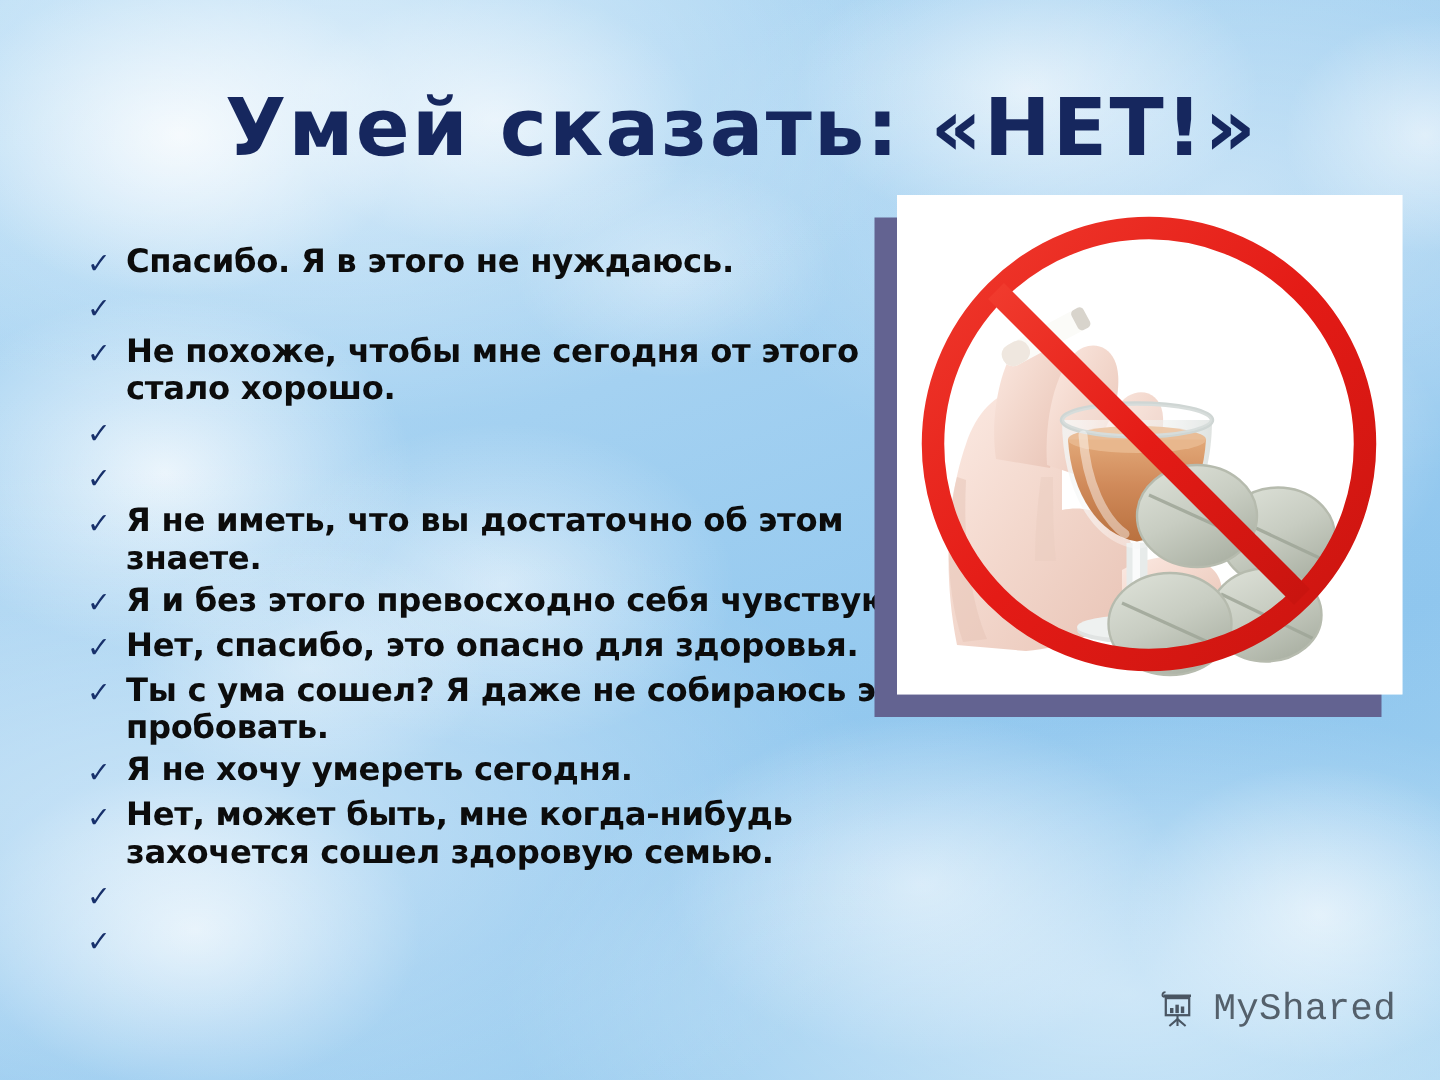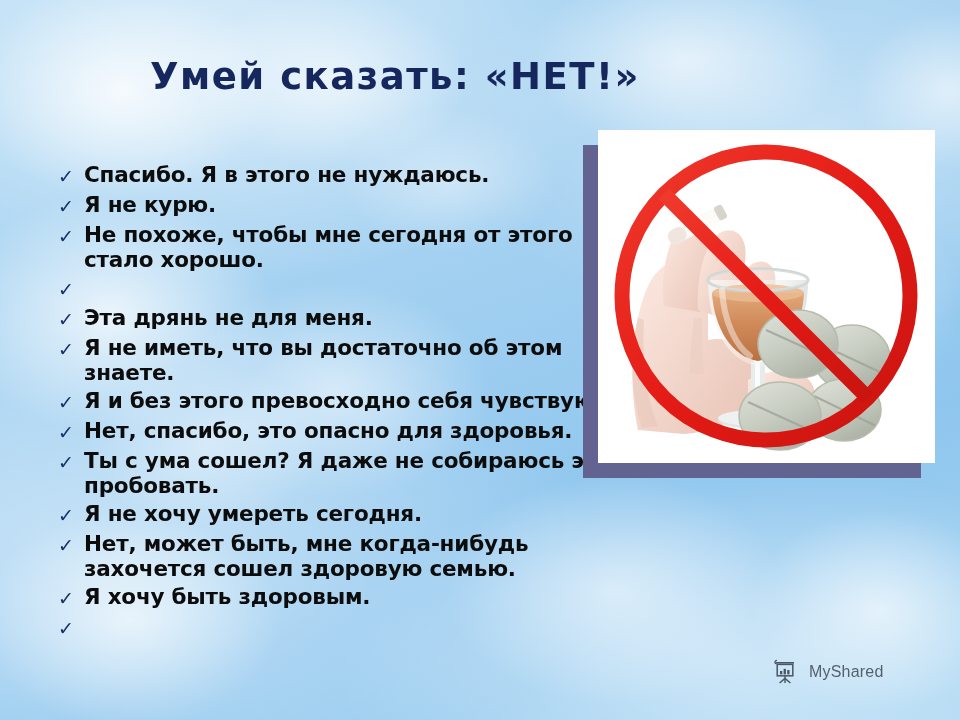--- a/index.html
+++ b/index.html
@@ -54,21 +54,21 @@
       linear-gradient(180deg, rgba(120,185,232,0.12) 0%, rgba(255,255,255,0) 35%, rgba(150,205,240,0.10) 100%);
     pointer-events: none;
   }
 
   
   .title {
     position: absolute;
     left: 150px;
     top: 57px;
     width: 700px;
-    font-size: 37px;
+    font-size: 53px;
     font-weight: 700;
     letter-spacing: 1.5px;
     color: #16275e;
     white-space: nowrap;
     line-height: 1.1;
     font-family: "DejaVu Sans", sans-serif;
   }
 
   
   .bullet-list {
@@ -133,24 +133,24 @@
     position: absolute;
     left: 772px;
     top: 658px;
     display: flex;
     align-items: center;
     gap: 9px;
     opacity: 0.92;
   }
   .wm-icon { width: 28px; height: 28px; display: block; }
   .wm-text {
-    font-size: 16px;
+    font-size: 25px;
     color: #4a5560;
     letter-spacing: 0.2px;
-    font-family: Liberation Sans, sans-serif;
+    font-family: Liberation Mono, monospace;
   }
 </style>
 </head>
 <body>
 
 <div id="slide">
 
   <div class="sky-base"></div>
   <div class="cloud c1"></div>
   <div class="cloud c2"></div>
@@ -170,35 +170,33 @@
 
   <div class="bullet-list">
 
     <div class="bullet-row">
       <span class="check-mark">✓</span>
       <span class="bullet-text">Спасибо. Я в этого  не нуждаюсь.</span>
     </div>
 
     <div class="bullet-row">
       <span class="check-mark">✓</span>
-      <span class="bullet-text">Я не курю.</span>
     </div>
 
     <div class="bullet-row">
       <span class="check-mark">✓</span>
       <span class="bullet-text">Не похоже, чтобы мне сегодня от этого стало хорошо.</span>
     </div>
 
     <div class="bullet-row">
       <span class="check-mark">✓</span>
     </div>
 
     <div class="bullet-row">
       <span class="check-mark">✓</span>
-      <span class="bullet-text">Эта дрянь не для меня.</span>
     </div>
 
     <div class="bullet-row">
       <span class="check-mark">✓</span>
       <span class="bullet-text">Я не иметь, что вы достаточно об этом знаете.</span>
     </div>
 
     <div class="bullet-row">
       <span class="check-mark">✓</span>
       <span class="bullet-text">Я и без этого превосходно себя чувствую.</span>
@@ -219,21 +217,20 @@
       <span class="bullet-text">Я не хочу умереть сегодня.</span>
     </div>
 
     <div class="bullet-row">
       <span class="check-mark">✓</span>
       <span class="bullet-text">Нет, может быть, мне когда-нибудь захочется сошел здоровую семью.</span>
     </div>
 
     <div class="bullet-row">
       <span class="check-mark">✓</span>
-      <span class="bullet-text">Я хочу быть здоровым.</span>
     </div>
 
     <div class="bullet-row">
       <span class="check-mark">✓</span>
     </div>
 
   </div>
 
   <div class="picture-block">
     <div class="pic-shadow"></div>

